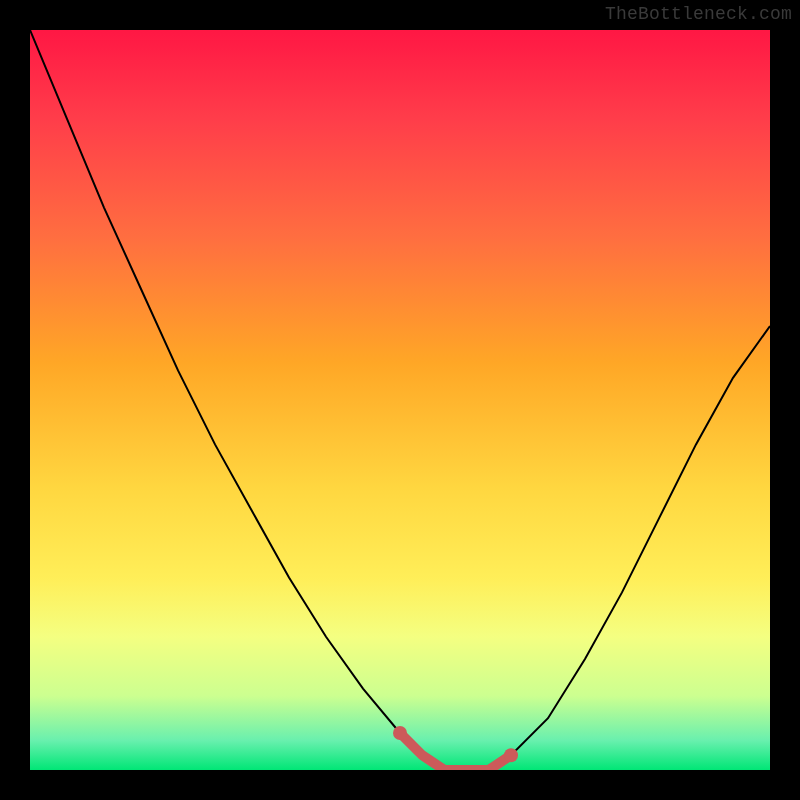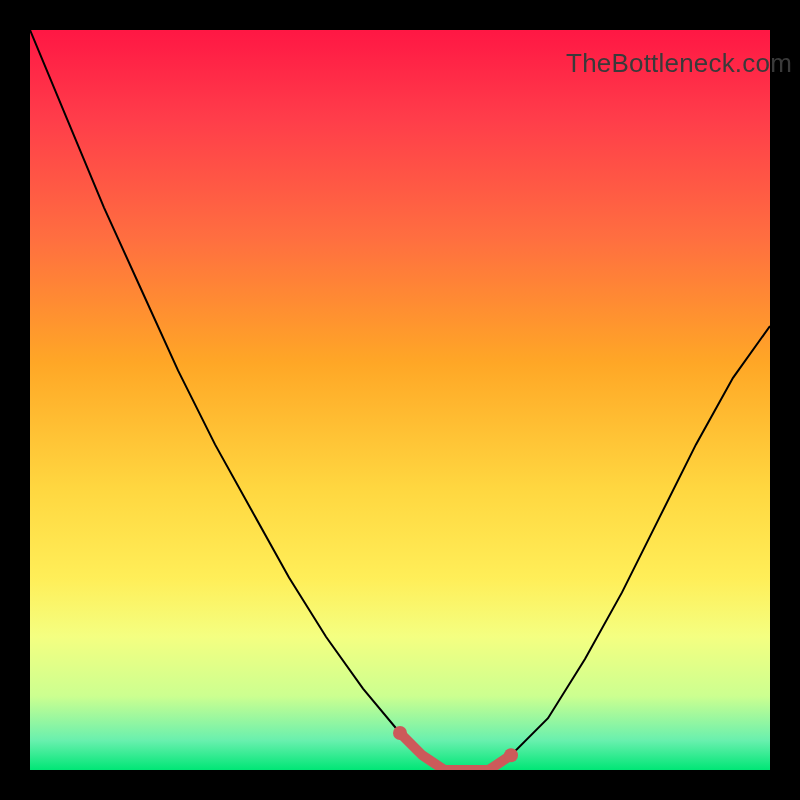--- a/index.html
+++ b/index.html
@@ -33,26 +33,25 @@
       #ffee58 74%,
       #f4ff81 82%,
       #ccff90 90%,
       #69f0ae 96%,
       #00e676 100%);
   }
   .watermark {
     position: absolute;
     top: 4px;
     right: 8px;
-    font-family: Liberation Sans, sans-serif;
-    font-size: 26px;
+    font-family: Liberation Mono, monospace;
+    font-size: 18px;
     color: #3a3a3a;
     letter-spacing: 0.2px;
     user-select: none;
-    margin-top: 44px;
   }
   svg.curve {
     position: absolute;
     left: 0;
     top: 0;
   }
 </style>
 </head>
 <body>
 

